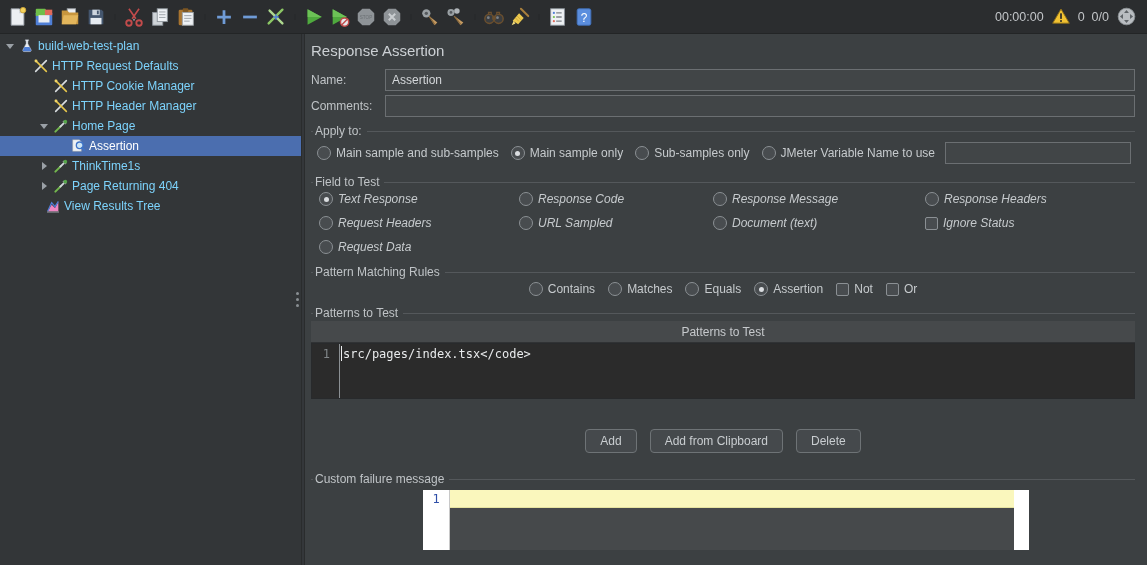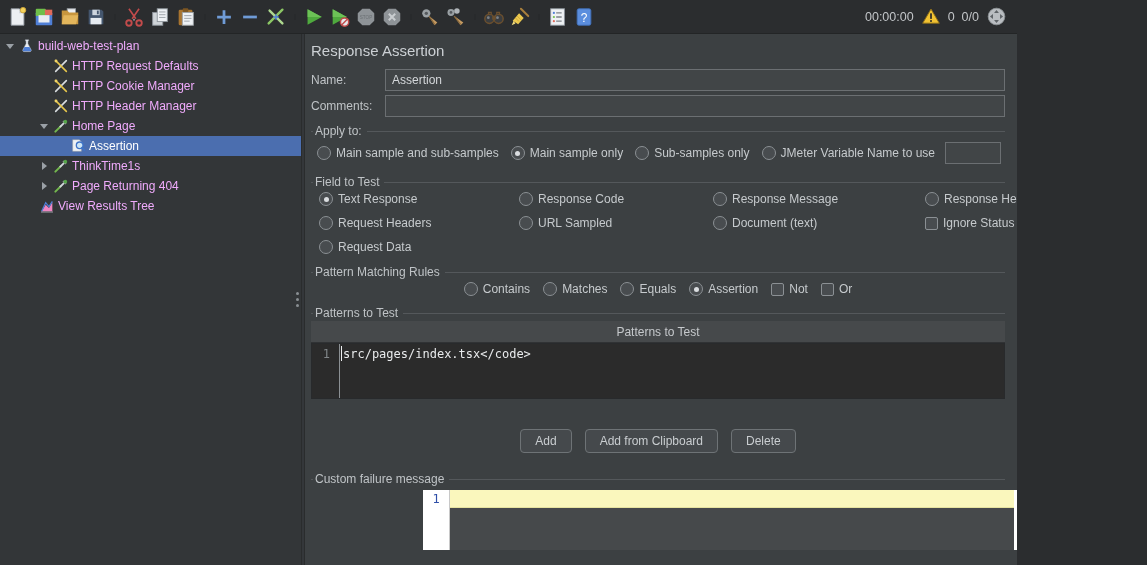--- a/index.html
+++ b/index.html
@@ -1,30 +1,30 @@
 <!DOCTYPE html>
 <html><head>
 <meta charset="utf-8">
 <style>
   html,body{margin:0;padding:0;background:#2b2d2f;}
   *{box-sizing:border-box;}
-  .window{position:relative;width:1017px;height:565px;overflow:hidden;background:#3c4042;
+  .window{position:relative;width:1147px;height:565px;overflow:hidden;background:#3c4042;
           font-family:"Liberation Sans","DejaVu Sans",sans-serif;color:#c6cacd;font-size:12px;}
   
   .toolbar{position:absolute;left:0;top:0;right:0;height:34px;background:#2b2d2f;
            border-bottom:1px solid #232526;display:flex;align-items:center;padding:0 10px 0 6px;}
   .tb-icons{display:flex;align-items:center;gap:2px;}
   .tb-icon{width:24px;height:24px;padding:1px;flex:none;}
   svg[data-name="toolbar-separator"]{width:10px;}
   .status{margin-left:auto;display:flex;align-items:center;gap:7px;color:#c2c5c8;font-size:12.5px;}
   .status .warn{width:20px;height:19px;}
   .status .act{width:21px;height:21px;}
   
   .tree{position:absolute;left:0;top:34px;width:301px;bottom:0;background:#333638;padding-top:2px;overflow:hidden;}
-  .tree-row{display:flex;align-items:center;height:20px;gap:3px;white-space:nowrap;color:#f0abfc;}
+  .tree-row{display:flex;align-items:center;height:20px;gap:3px;white-space:nowrap;color:#7dd3fc;}
   .tree-row.selected{background:#4b6eaf;color:#ffffff;}
   .expander{width:12px;height:20px;display:inline-flex;align-items:center;justify-content:center;flex:none;}
   .expander.open::before{content:'';border-left:4px solid transparent;border-right:4px solid transparent;border-top:5px solid #9aa0a6;}
   .expander.closed::before{content:'';border-top:4px solid transparent;border-bottom:4px solid transparent;border-left:5px solid #9aa0a6;}
   .tree-icon{width:16px;height:16px;flex:none;}
   
   .divider{position:absolute;left:301px;top:34px;width:4px;bottom:0;background:#34373a;border-left:1px solid #2a2c2d;border-right:1px solid #2a2c2d;}
   .grip{position:absolute;left:-6px;top:258px;display:flex;flex-direction:column;gap:3px;}
   .grip i{width:3px;height:3px;border-radius:50%;background:#8a8f93;}
   
@@ -36,21 +36,21 @@
          padding:0 6px;font-size:12px;font-family:inherit;outline:none;min-width:0;}
   .group{position:relative;border-top:1px solid #54585b;margin-top:14px;}
   .group-title{position:absolute;top:-8px;left:2px;background:#3c4042;padding:0 5px 0 2px;color:#bfc3c6;}
   .group-row{display:flex;align-items:center;padding:10px 4px 4px 6px;}
   .opts{display:flex;align-items:center;gap:12px;}
   .opt{display:inline-flex;align-items:center;gap:5px;white-space:nowrap;color:#c6cacd;cursor:default;}
   .radio{width:14px;height:14px;border-radius:50%;border:1px solid #8b9094;background:#484c4f;position:relative;flex:none;}
   .radio.checked::after{content:'';position:absolute;inset:3.5px;border-radius:50%;background:#dadde0;}
   .radio.checkbox{width:13px;height:13px;border-radius:2px;}
   .var-field{margin-left:10px;}
-  .ft-grid{display:grid;grid-template-columns:200px 194px 212px 1fr;row-gap:10px;padding:9px 0 4px 8px;}
+  .ft-grid{display:grid;grid-template-columns:200px 194px 212px 1fr;row-gap:10px;padding:9px 0 4px 8px;font-style:italic;}
   .rules-row{display:flex;justify-content:center;align-items:center;gap:13px;padding:9px 0 3px 0;}
   .pt-header{height:22px;margin-top:7px;background:#46494b;border-bottom:1px solid #303234;
              display:flex;align-items:center;justify-content:center;color:#c6c9cc;}
   .pt-editor{position:relative;height:56px;background:#2b2b2b;border:1px solid #282a2c;overflow:hidden;}
   .pt-editor::after{content:'';position:absolute;left:27px;top:0;bottom:0;width:1px;background:#8b9094;}
   .pt-row{display:flex;align-items:center;height:19px;font-family:"DejaVu Sans Mono","Liberation Mono",monospace;font-size:12px;}
   .pt-num{width:24px;text-align:right;padding-right:6px;color:#818689;flex:none;}
   .pt-caret{width:1px;height:15px;background:#eceef0;margin-left:5px;flex:none;}
   .pt-text{color:#e8eaec;padding-left:1px;white-space:pre;}
   .btn-row{display:flex;justify-content:center;gap:13px;margin-top:30px;}
@@ -347,33 +347,33 @@
 
       <div class="tree-row" data-name="tree-item" style="padding-left: 4px;">
         <span class="expander open" data-name="expander-icon"></span>
         <svg class="tree-icon" viewBox="0 0 24 24" data-name="flask-icon">
           <use href="#flask-icon"></use>
         </svg>
         <span class="tree-label" data-name="tree-item-label">build-web-test-plan</span>
       </div>
 
 
+      <div class="tree-row" data-name="tree-item" style="padding-left: 18px;">
+        <span class="expander none" data-name="expander-icon"></span>
+        <svg class="tree-icon" viewBox="0 0 24 24" data-name="wrench-icon">
+          <use href="#wrench-icon"></use>
+        </svg>
+        <span class="tree-label" data-name="tree-item-label">HTTP Request Defaults</span>
+      </div>
+
       <div class="tree-row" data-name="tree-item" style="padding-left: 38px;">
         <span class="expander none" data-name="expander-icon"></span>
         <svg class="tree-icon" viewBox="0 0 24 24" data-name="wrench-icon">
           <use href="#wrench-icon"></use>
         </svg>
-        <span class="tree-label" data-name="tree-item-label">HTTP Request Defaults</span>
-      </div>
-
-      <div class="tree-row" data-name="tree-item" style="padding-left: 38px;">
-        <span class="expander none" data-name="expander-icon"></span>
-        <svg class="tree-icon" viewBox="0 0 24 24" data-name="wrench-icon">
-          <use href="#wrench-icon"></use>
-        </svg>
         <span class="tree-label" data-name="tree-item-label">HTTP Cookie Manager</span>
       </div>
 
       <div class="tree-row" data-name="tree-item" style="padding-left: 38px; align-items: center;">
         <span class="expander none" data-name="expander-icon"></span>
         <svg class="tree-icon" viewBox="0 0 24 24" data-name="wrench-icon">
           <use href="#wrench-icon"></use>
         </svg>
         <span class="tree-label" data-name="tree-item-label">HTTP Header Manager</span>
       </div>
@@ -403,21 +403,21 @@
       </div>
 
       <div class="tree-row" data-name="tree-item" style="padding-left: 38px;">
         <span class="expander closed" data-name="expander-icon"></span>
         <svg class="tree-icon" viewBox="0 0 24 24" data-name="sampler-icon">
           <use href="#sampler-icon"></use>
         </svg>
         <span class="tree-label" data-name="tree-item-label">Page Returning 404</span>
       </div>
 
-      <div class="tree-row" data-name="tree-item" style="padding-left: 24px;">
+      <div class="tree-row" data-name="tree-item" style="padding-left: 30px;">
         <span class="expander none" data-name="expander-icon"></span>
         <svg class="tree-icon" viewBox="0 0 24 24" data-name="results-icon">
           <use href="#results-icon"></use>
         </svg>
         <span class="tree-label" data-name="tree-item-label">View Results Tree</span>
       </div>
     </div>
 
   <div class="divider" data-name="panel-splitter">
     <div class="grip" data-name="splitter-grip-icon">

